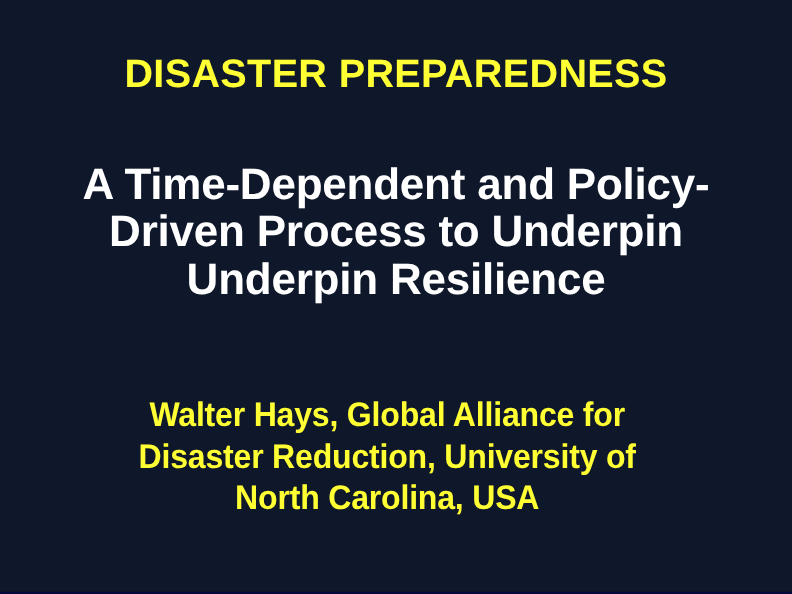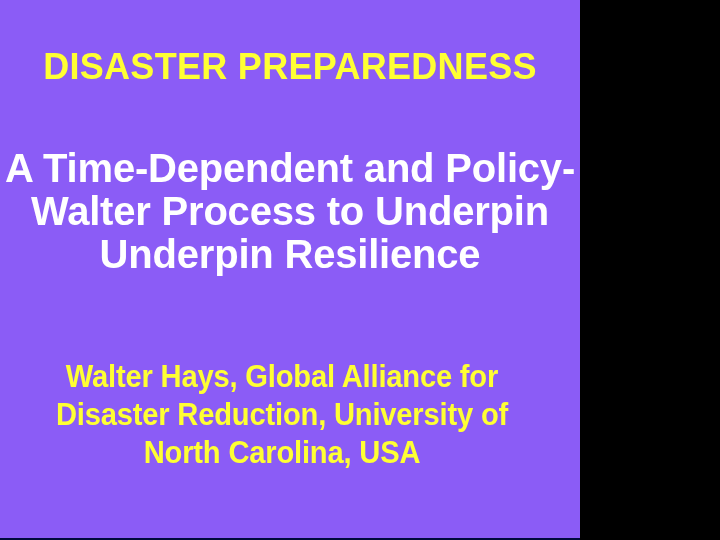--- a/index.html
+++ b/index.html
@@ -80,29 +80,29 @@
     font-weight: bold;
     letter-spacing: -0.2px;
     white-space: nowrap;
     transform: scaleX(0.94);
     transform-origin: center center;
   }
 </style>
 </head>
 <body>
 
-<div id="slide" style="width: 580px; height: 540px; background: #8b5cf6;">
+<div id="slide" style="width: 720px; height: 540px; background: #0f172a;">
 
   <div id="title-block">
     <span id="title-line" style="color: rgb(255, 255, 51);">DISASTER PREPAREDNESS</span>
   </div>
 
   <div id="subtitle-block">
     <span class="subtitle-line" style="color: rgb(255, 255, 255);">A Time-Dependent and Policy-</span>
-    <span class="subtitle-line" style="color: rgb(255, 255, 255);">Walter Process to Underpin</span>
+    <span class="subtitle-line" style="color: rgb(255, 255, 255);">Driven Process to Underpin</span>
     <span class="subtitle-line" style="color: rgb(255, 255, 255);">Underpin Resilience</span>
   </div>
 
   <div id="author-block">
     <span class="author-line" style="color: rgb(255, 255, 51);">Walter Hays, Global Alliance for</span>
     <span class="author-line" style="color: rgb(255, 255, 51);">Disaster Reduction, University of</span>
     <span class="author-line" style="color: rgb(255, 255, 51);">North Carolina, USA</span>
   </div>
 
   <div id="slide-bottom-edge" style="background: rgb(0, 10, 61);"></div>

